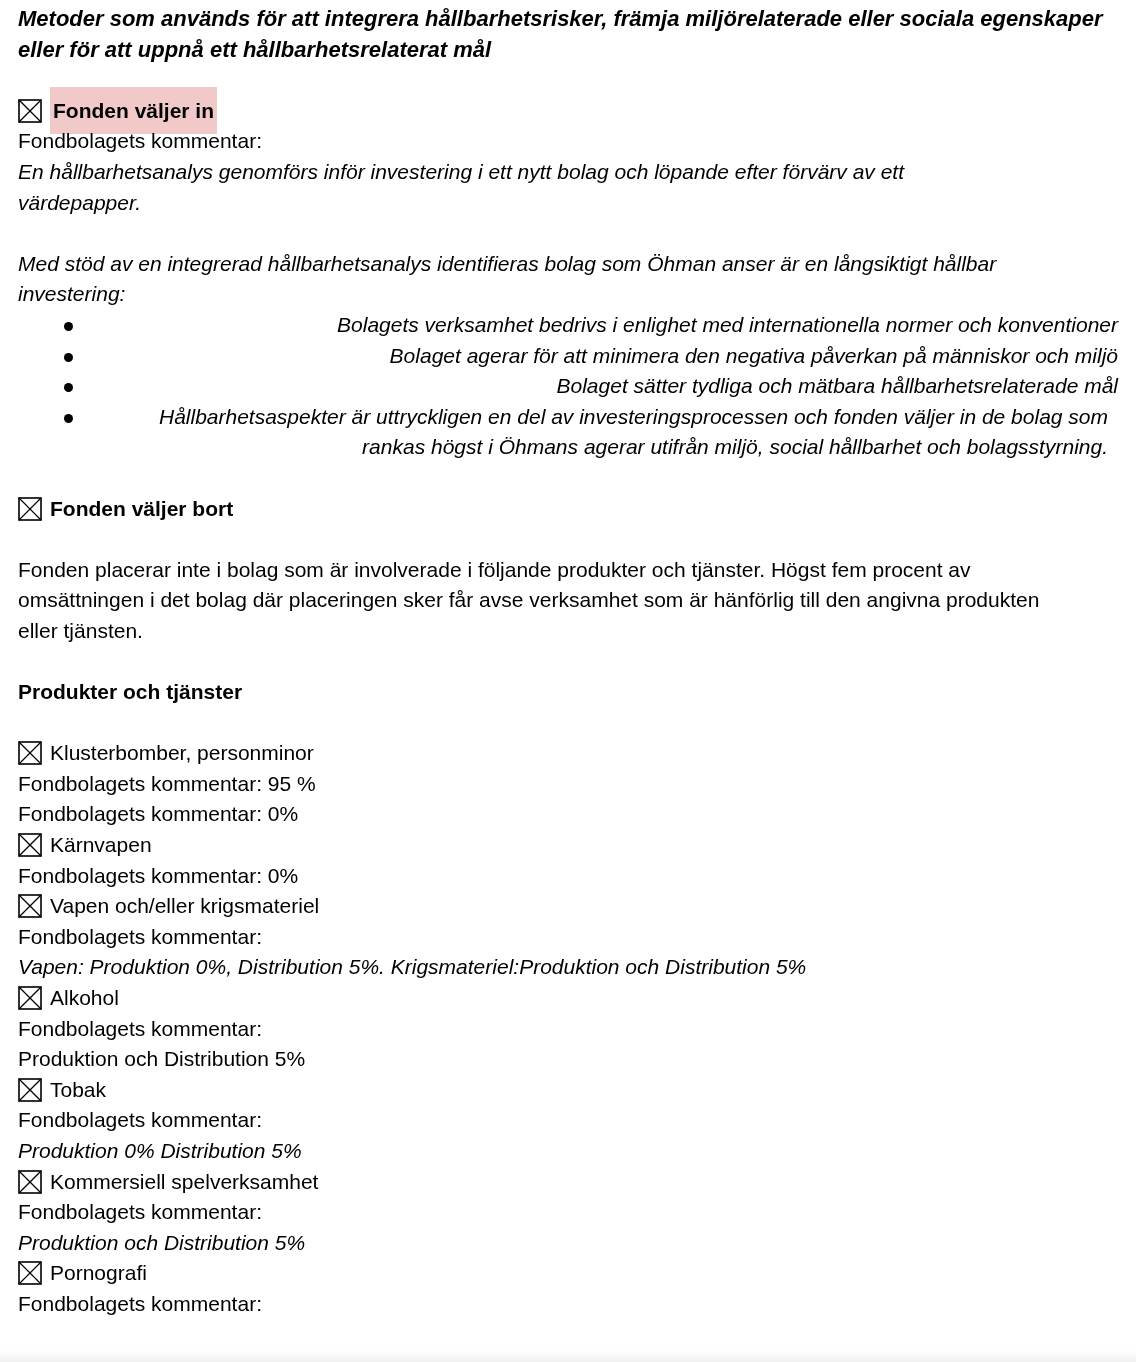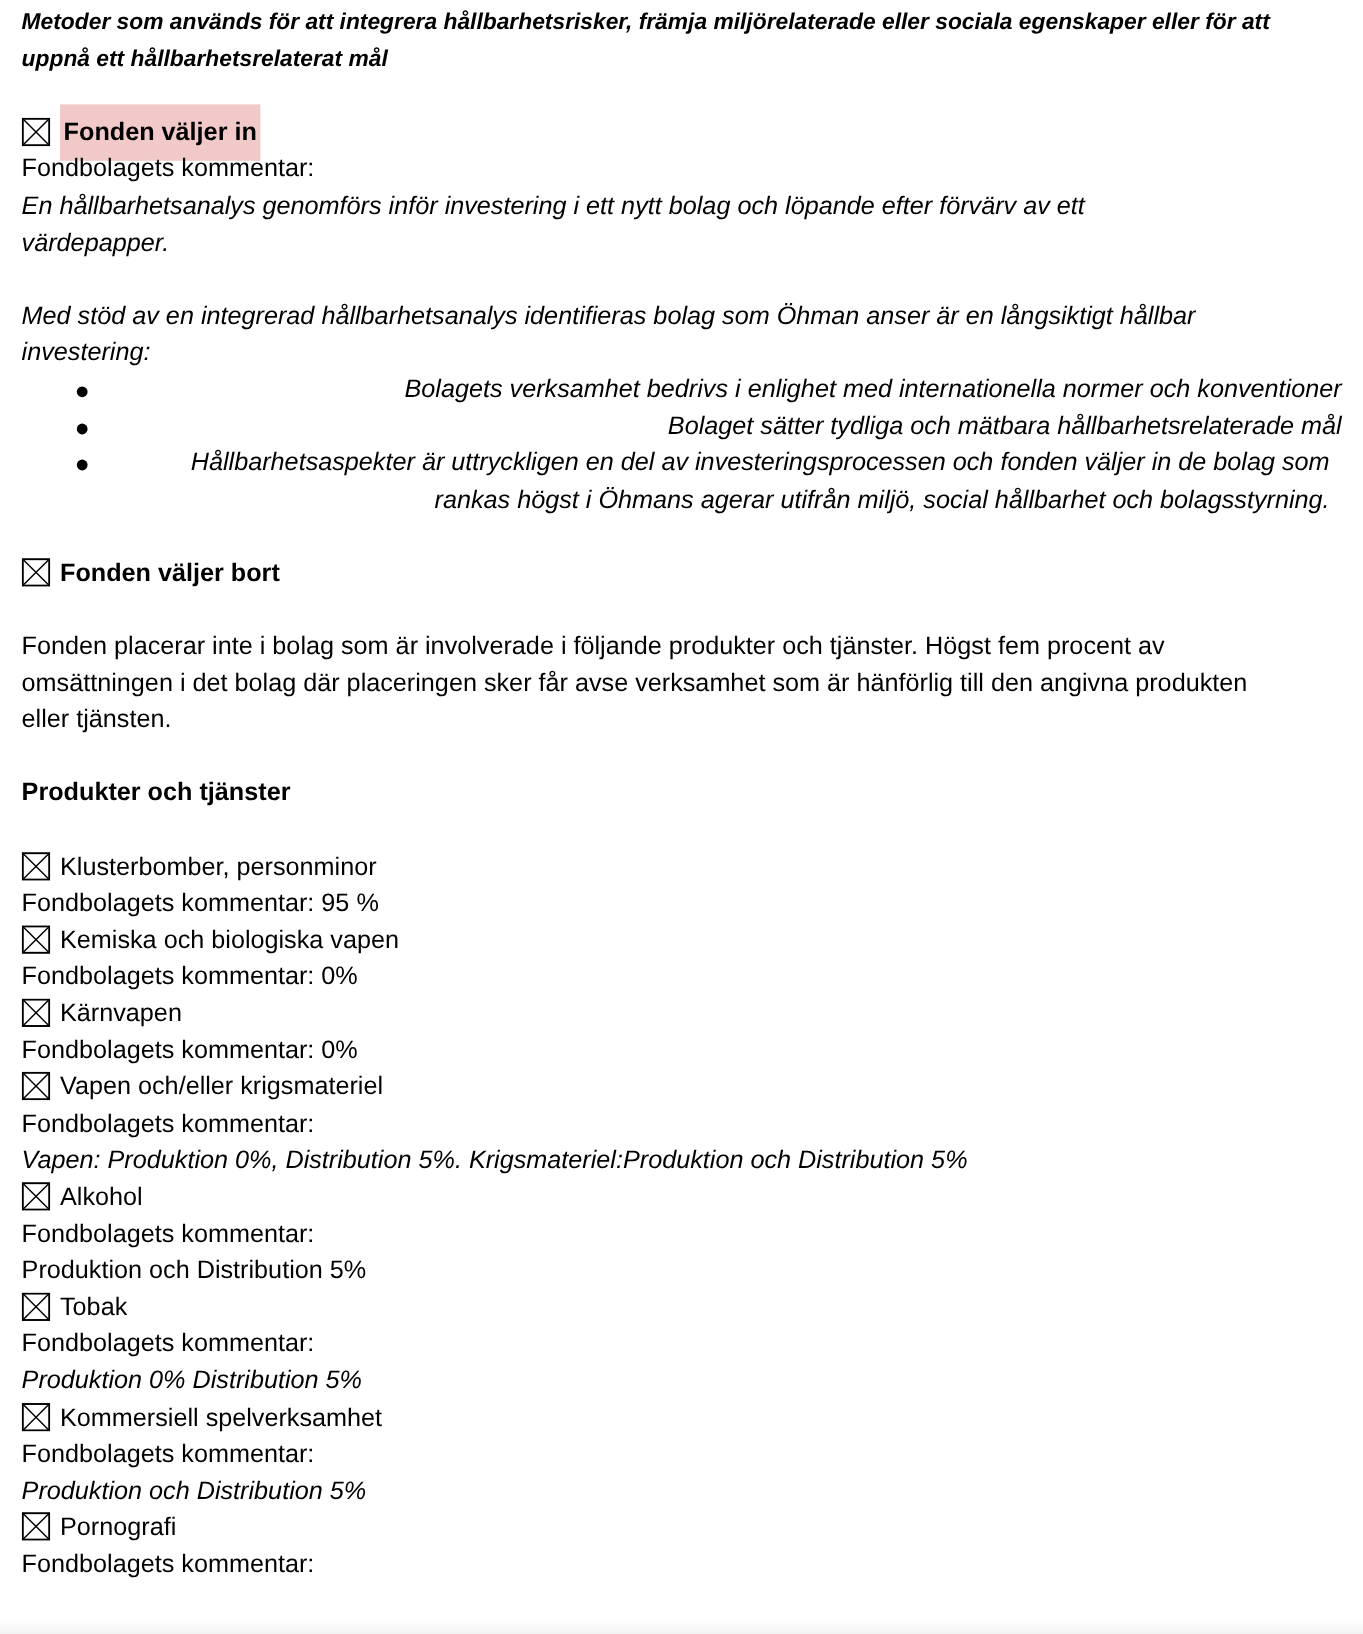--- a/index.html
+++ b/index.html
@@ -18,21 +18,21 @@
       top: 4px;
       width: 1100px;
     }
     .line {
       line-height: 30.6px;
       height: 30.6px;
       white-space: nowrap;
     }
     .wrap { white-space: normal; height: auto; }
     .blank { height: 30.6px; }
-    .heading { font-weight: bold; font-style: italic; font-size: 19px; line-height: 30.6px; }
+    .heading { font-weight: bold; font-style: italic; font-size: 22px; line-height: 30.6px; }
     .bold { font-weight: bold; }
     .italic { font-style: italic; }
     .cb {
       display: inline-block;
       width: 24px;
       height: 24px;
       vertical-align: -5px;
       margin-right: 8px;
     }
     .cb svg { display: block; width: 24px; height: 24px; }
@@ -84,20 +84,21 @@
           <line x1="23" y1="1" x2="1" y2="23" stroke="#000" stroke-width="1.2"></line>
         </svg>
     </span><span class="highlight">Fonden väljer in</span>
   </div>
   <div class="line">Fondbolagets kommentar:</div>
   <div class="line wrap italic" style="width:1000px">En hållbarhetsanalys genomförs inför investering i ett nytt bolag och löpande efter förvärv av ett värdepapper.</div>
   <div class="blank"></div>
   <div class="line wrap italic" style="width:1090px">Med stöd av en integrerad hållbarhetsanalys identifieras bolag som Öhman anser är en långsiktigt hållbar investering:</div>
   <ul class="bullets">
     <li><span class="dot"></span><span>Bolagets verksamhet bedrivs i enlighet med internationella normer och konventioner</span></li>
+    <li><span class="dot"></span><span>Bolaget agerar för att minimera den negativa påverkan på människor och miljö</span></li>
     <li><span class="dot"></span><span>Bolaget sätter tydliga och mätbara hållbarhetsrelaterade mål</span></li>
     <li style="width:1000px"><span class="dot"></span><span>Hållbarhetsaspekter är uttryckligen en del av investeringsprocessen och fonden väljer in de bolag som rankas högst i Öhmans agerar utifrån miljö, social hållbarhet och bolagsstyrning.</span></li>
   </ul>
   <div class="blank"></div>
 
   <div class="line bold">
     <span class="cb">
       <svg viewBox="0 0 24 24">
           <rect x="1" y="1" width="22" height="22" fill="none" stroke="#000" stroke-width="1.6"></rect>
           <line x1="1" y1="1" x2="23" y2="23" stroke="#000" stroke-width="1.2"></line>
@@ -112,25 +113,20 @@
   <div class="line bold">Produkter och tjänster</div>
   <div class="blank"></div>
 
   <div id="products">
       <div class="line"><span class="cb"><svg viewBox="0 0 24 24">
             <rect x="1" y="1" width="22" height="22" fill="none" stroke="#000" stroke-width="1.6"></rect>
             <line x1="1" y1="1" x2="23" y2="23" stroke="#000" stroke-width="1.2"></line>
             <line x1="23" y1="1" x2="1" y2="23" stroke="#000" stroke-width="1.2"></line>
           </svg></span><span>Klusterbomber, personminor</span></div>
       <div class="line">Fondbolagets kommentar: 95 %</div>
-      <div class="line"><span class="cb"><svg viewBox="0 0 24 24">
-            <rect x="1" y="1" width="22" height="22" fill="none" stroke="#000" stroke-width="1.6"></rect>
-            <line x1="1" y1="1" x2="23" y2="23" stroke="#000" stroke-width="1.2"></line>
-            <line x1="23" y1="1" x2="1" y2="23" stroke="#000" stroke-width="1.2"></line>
-          </svg></span><span>Kemiska och biologiska vapen</span></div>
       <div class="line">Fondbolagets kommentar: 0%</div>
       <div class="line"><span class="cb"><svg viewBox="0 0 24 24">
             <rect x="1" y="1" width="22" height="22" fill="none" stroke="#000" stroke-width="1.6"></rect>
             <line x1="1" y1="1" x2="23" y2="23" stroke="#000" stroke-width="1.2"></line>
             <line x1="23" y1="1" x2="1" y2="23" stroke="#000" stroke-width="1.2"></line>
           </svg></span><span>Kärnvapen</span></div>
       <div class="line">Fondbolagets kommentar: 0%</div>
       <div class="line"><span class="cb"><svg viewBox="0 0 24 24">
             <rect x="1" y="1" width="22" height="22" fill="none" stroke="#000" stroke-width="1.6"></rect>
             <line x1="1" y1="1" x2="23" y2="23" stroke="#000" stroke-width="1.2"></line>

